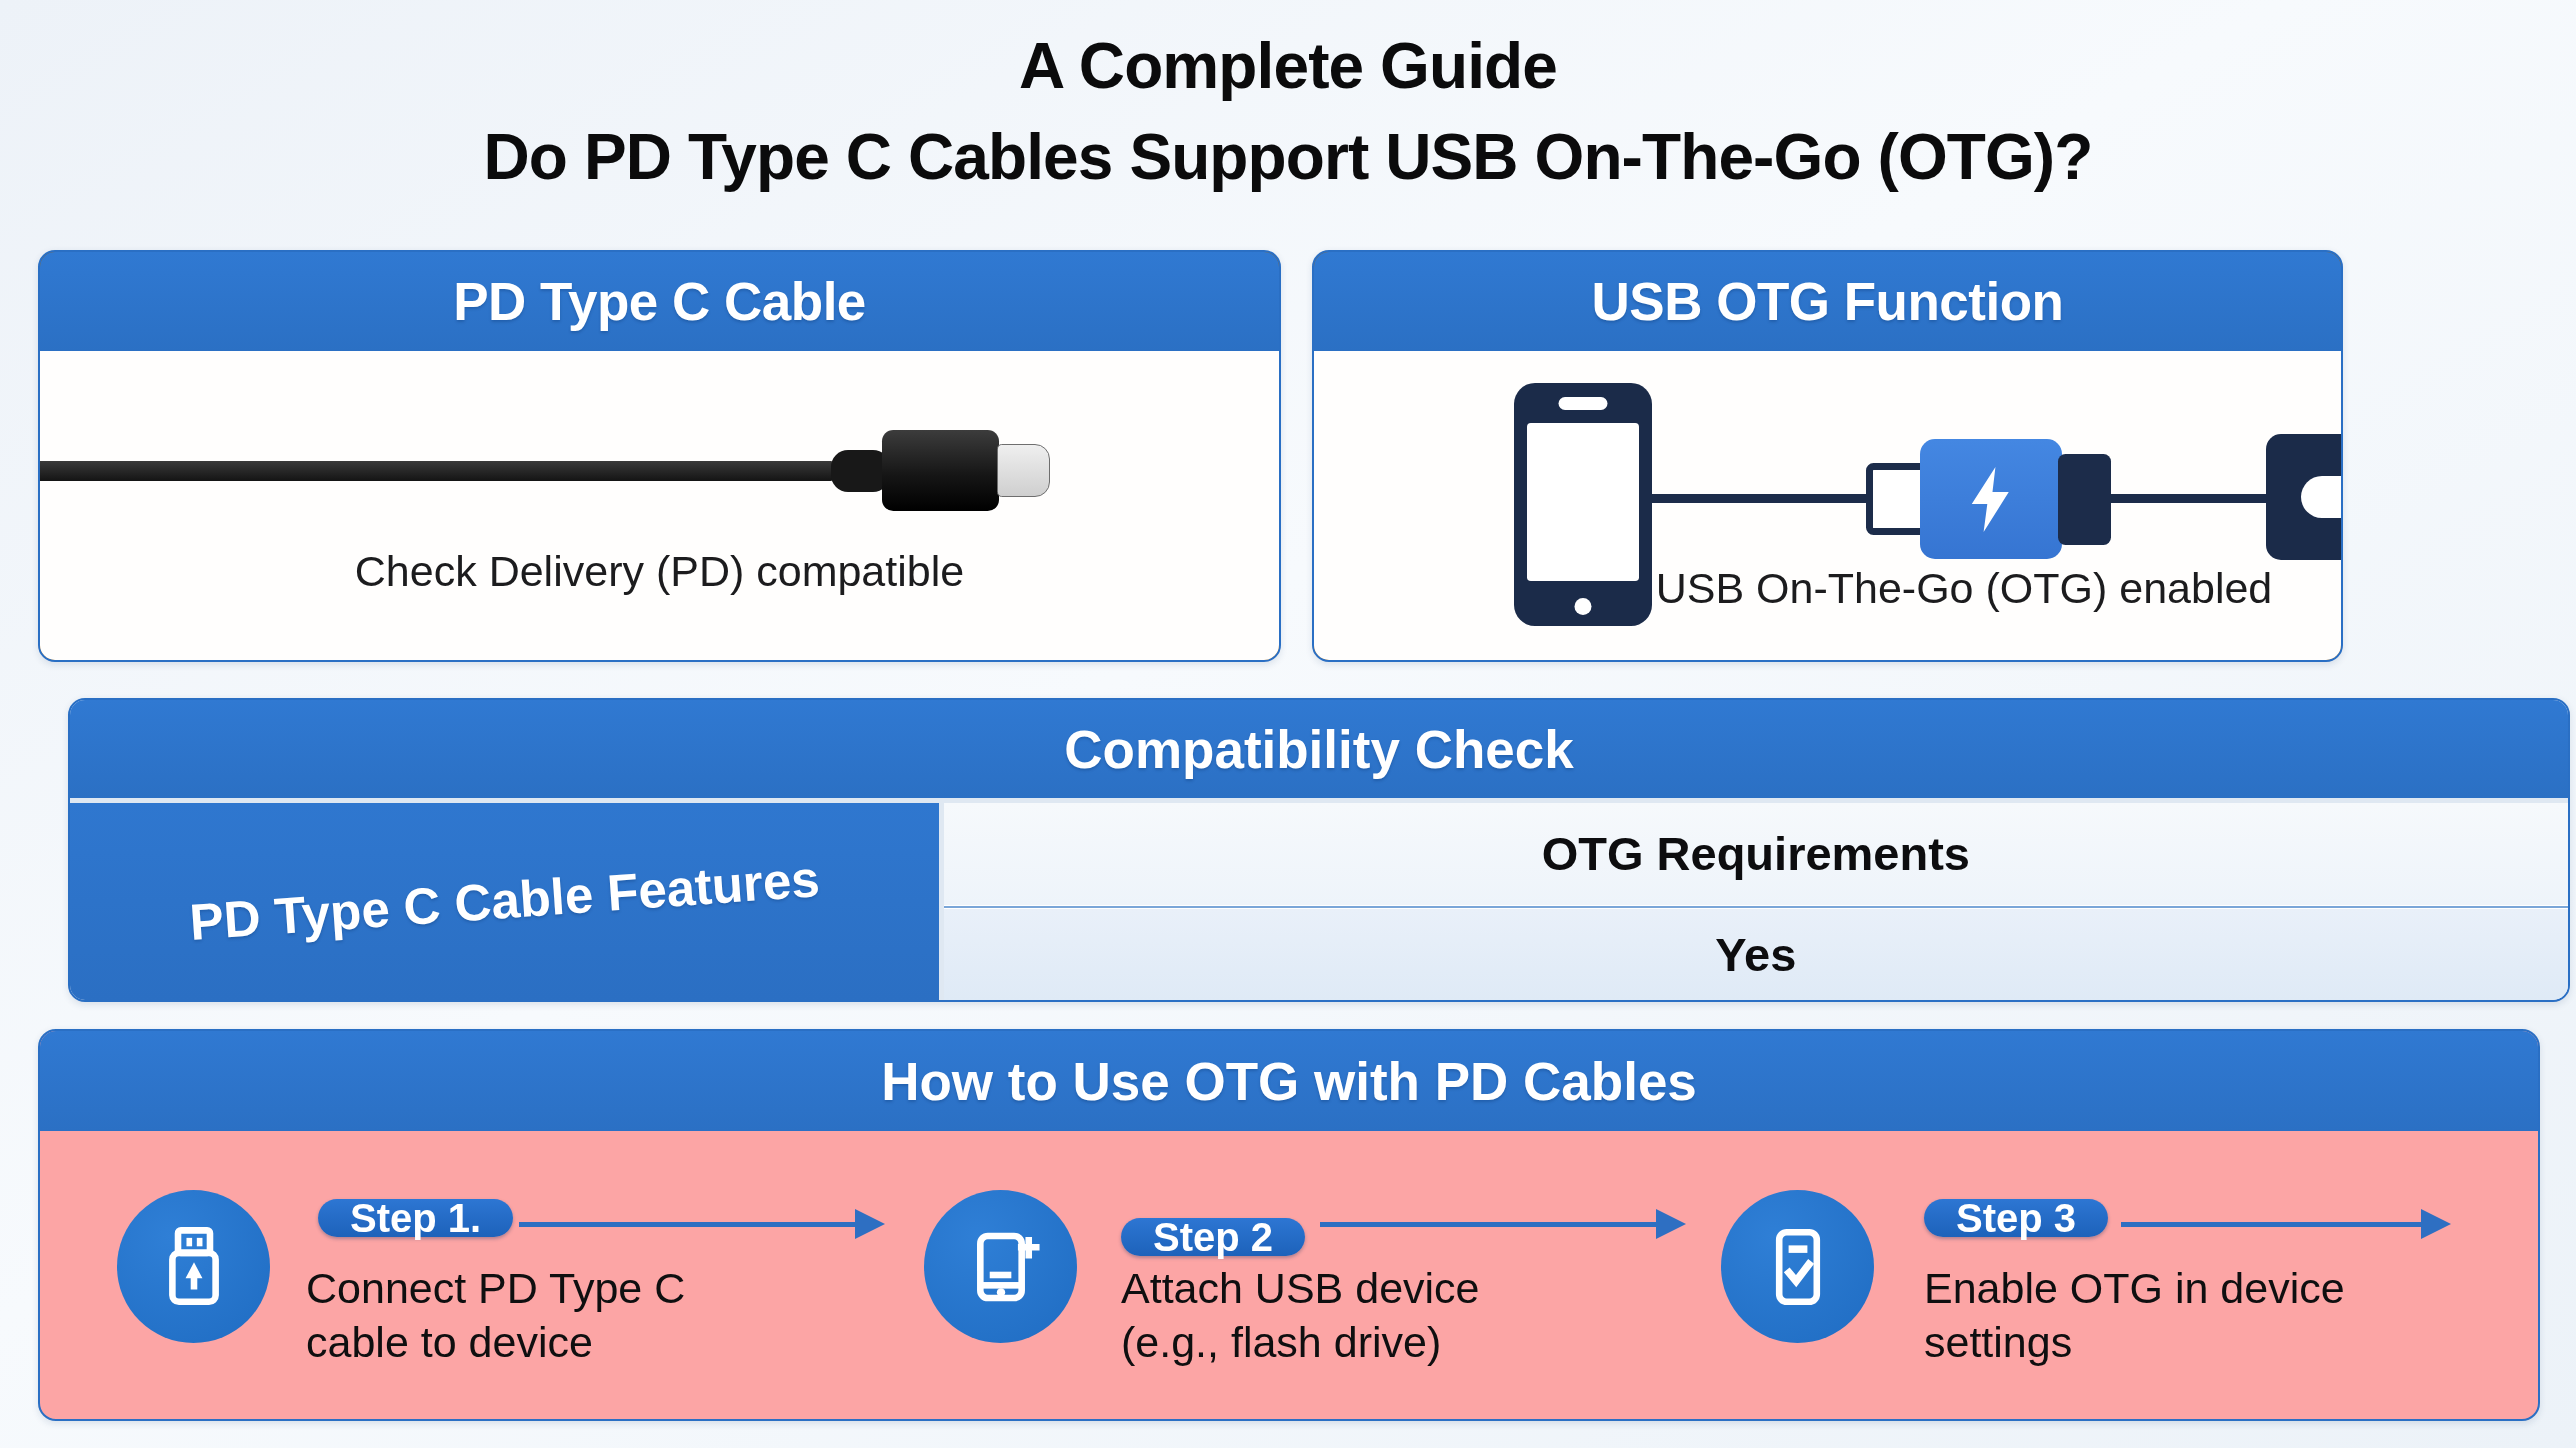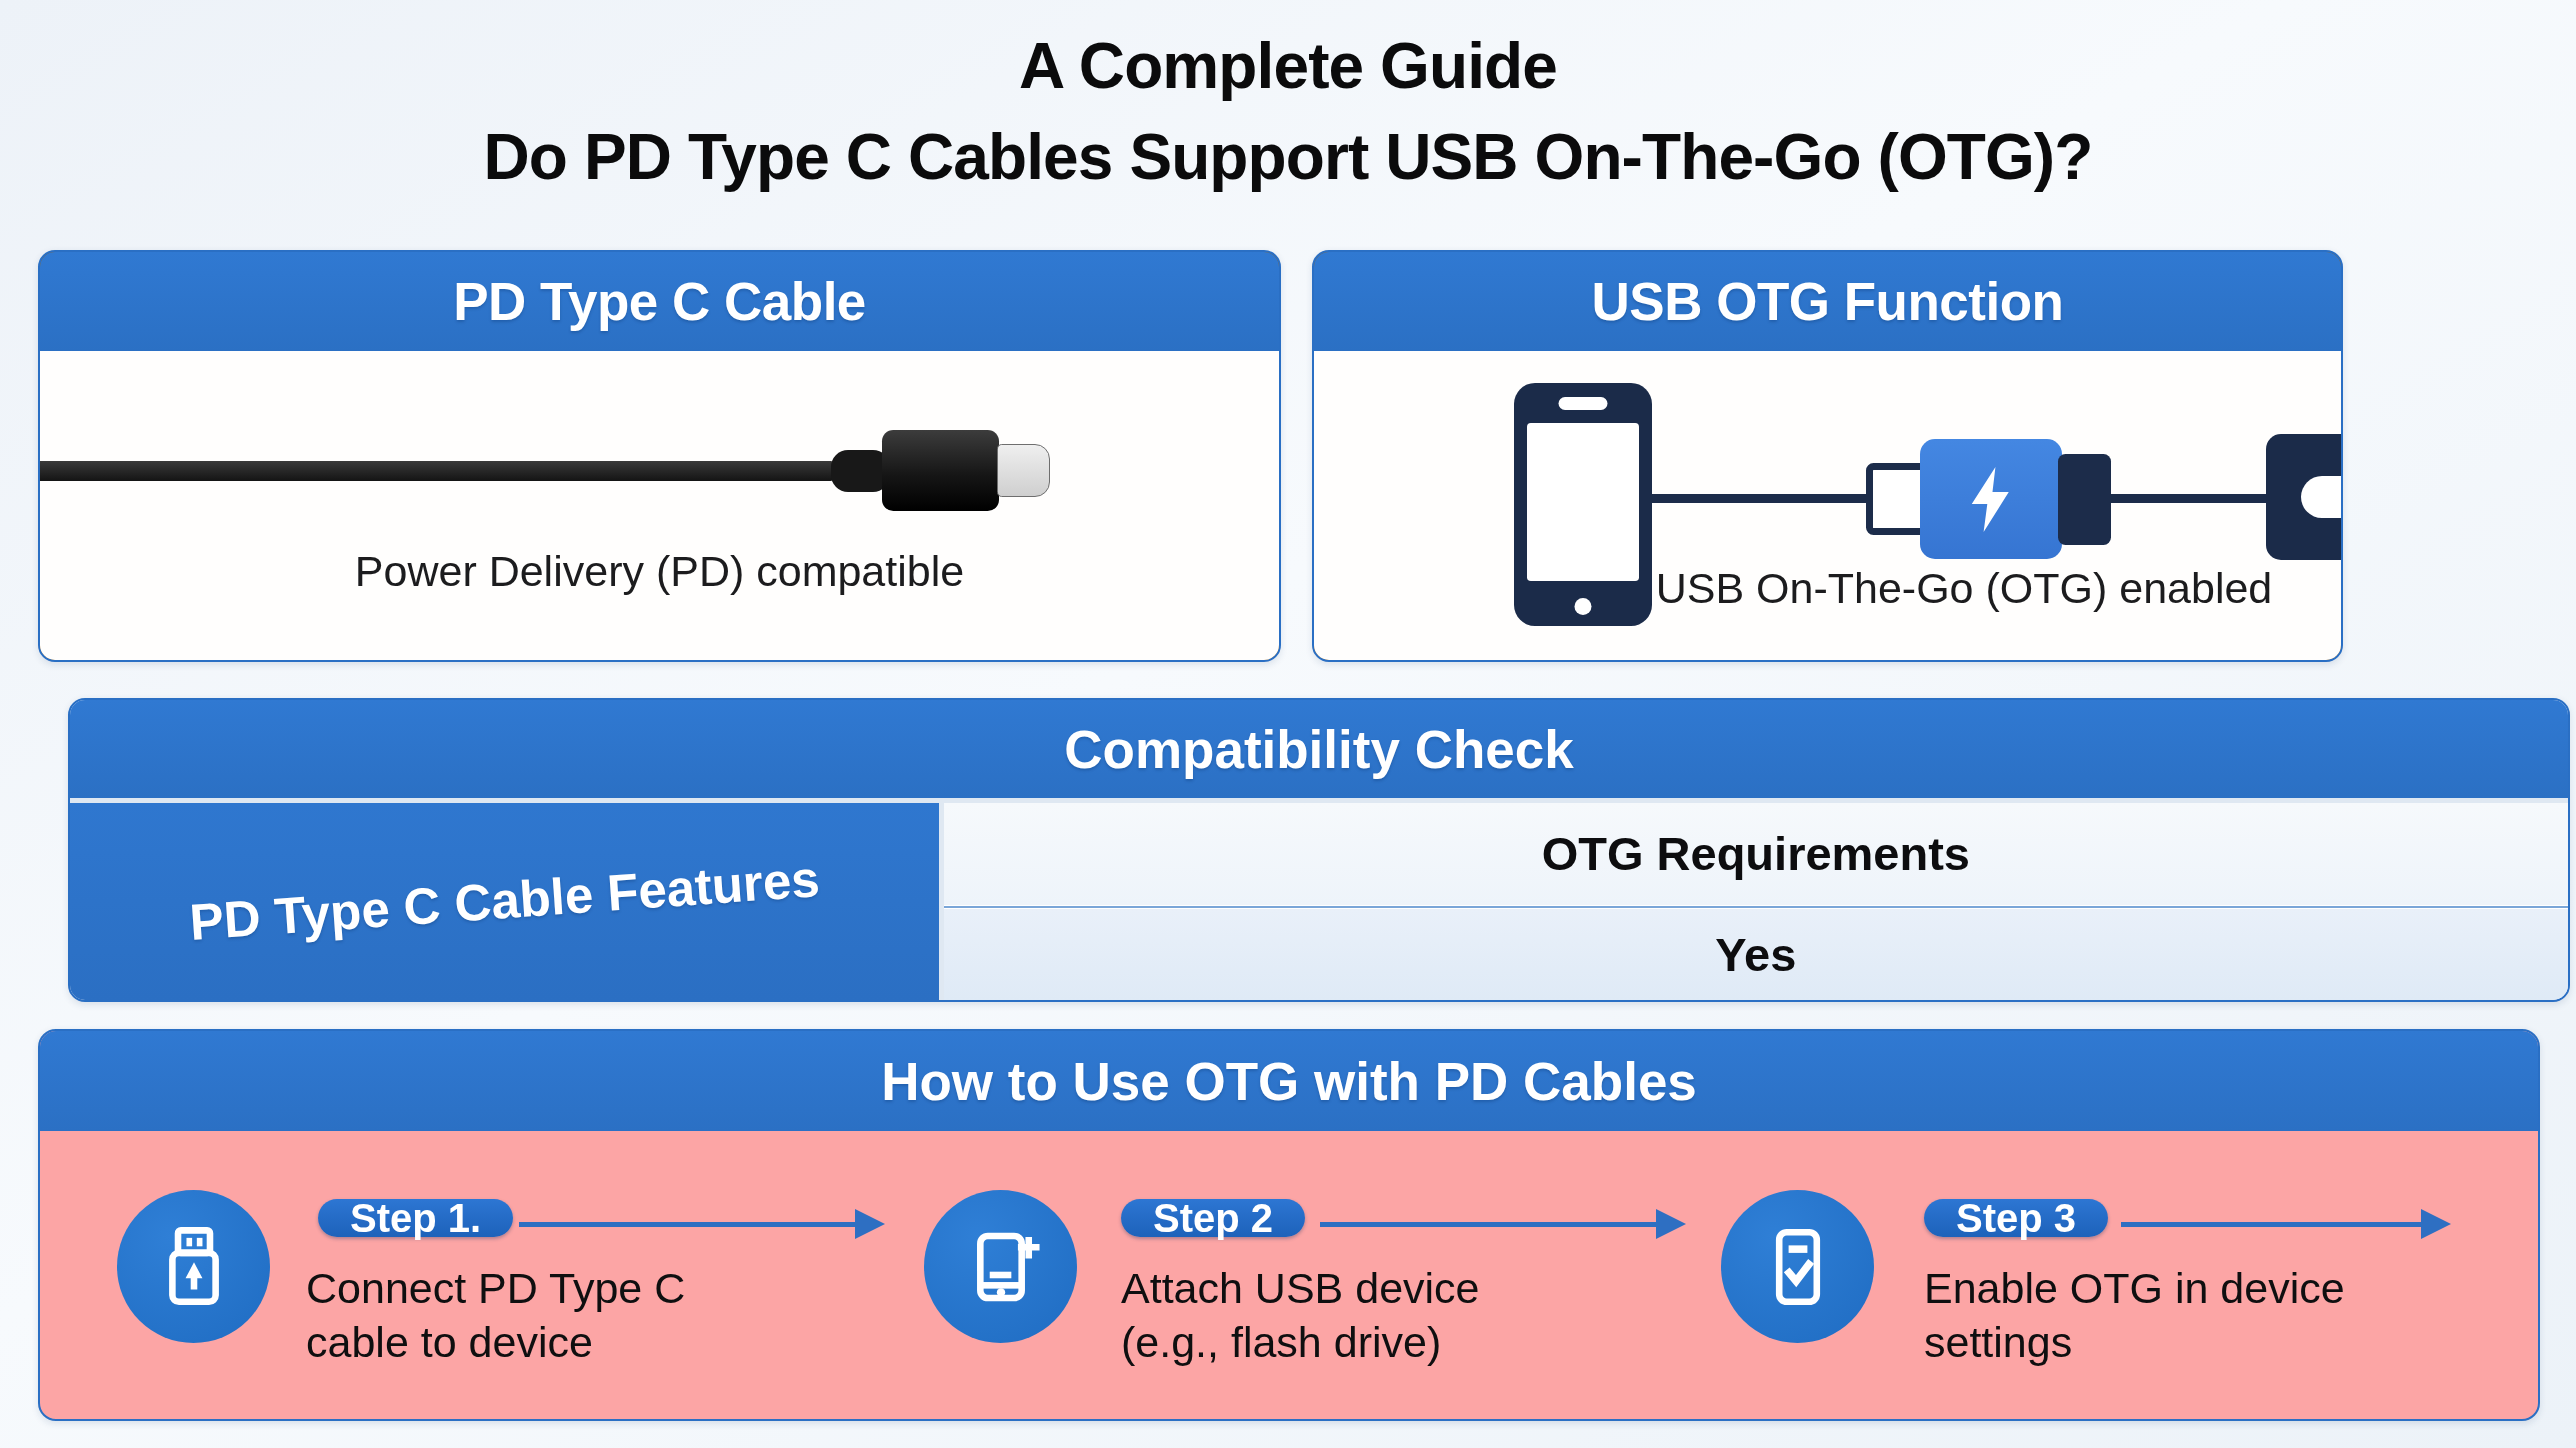--- a/index.html
+++ b/index.html
@@ -90,21 +90,21 @@
   .step-pill { position:absolute; top:68px; height:38px; padding:9px 32px; border-radius:27px;
                background:linear-gradient(180deg,#2d76d3,#1d62ba);
                display:flex; align-items:center; justify-content:center;
                color:#fff; font-weight:700; font-size:40px; box-shadow:0 1.9px 3.8px rgba(0,40,90,.3); }
   .step-arrow { position:absolute; top:91px; height:4.7px; background:#2e6fc2; }
   .step-arrow::after { content:""; position:absolute; right:-28px; top:-13.2px;
                        border-left:30px solid #2e6fc2; border-top:15px solid transparent; border-bottom:15px solid transparent; }
   .step-text { position:absolute; top:130px; width:453px; font-size:43px; line-height:54px; color:#0f0f10; }
 
   .c1 { left:77px; }   .p1 { left:278px; }  .a1 { left:479px; width:338px; }  .t1 { left:266px; }
-  .c2 { left:884px; }  .p2 { left:1081px; } .a2 { left:1280px; width:338px; } .t2 { left:1081px; }
+  .c2 { left:884px; }  .p2 { left:1081px;margin-top:19px; } .a2 { left:1280px; width:338px; } .t2 { left:1081px; }
   .c3 { left:1681px; } .p3 { left:1884px; } .a3 { left:2081px; width:302px; } .t3 { left:1884px; }
 </style>
 </head>
 <body>
 
 <div class="page">
 
   <div class="title">
     <div>A Complete Guide</div>
     <div>Do PD Type C Cables Support USB On-The-Go (OTG)?</div>
@@ -112,21 +112,21 @@
 
   <section class="card card-pd">
     <div class="card-header">PD Type C Cable</div>
     <div class="card-body">
       <div>
         <div class="cable-line"></div>
         <div class="cable-relief"></div>
         <div class="cable-housing"></div>
         <div class="cable-tip"></div>
       </div>
-      <div class="caption">Power Delivery (PD) compatible</div>
+      <div class="caption">Check Delivery (PD) compatible</div>
     </div>
   </section>
 
   <section class="card card-otg">
     <div class="card-header">USB OTG Function</div>
     <div class="card-body">
       <div class="phone">
         <div class="phone-speaker"></div>
         <div class="phone-screen"></div>
         <div class="phone-home"></div>

